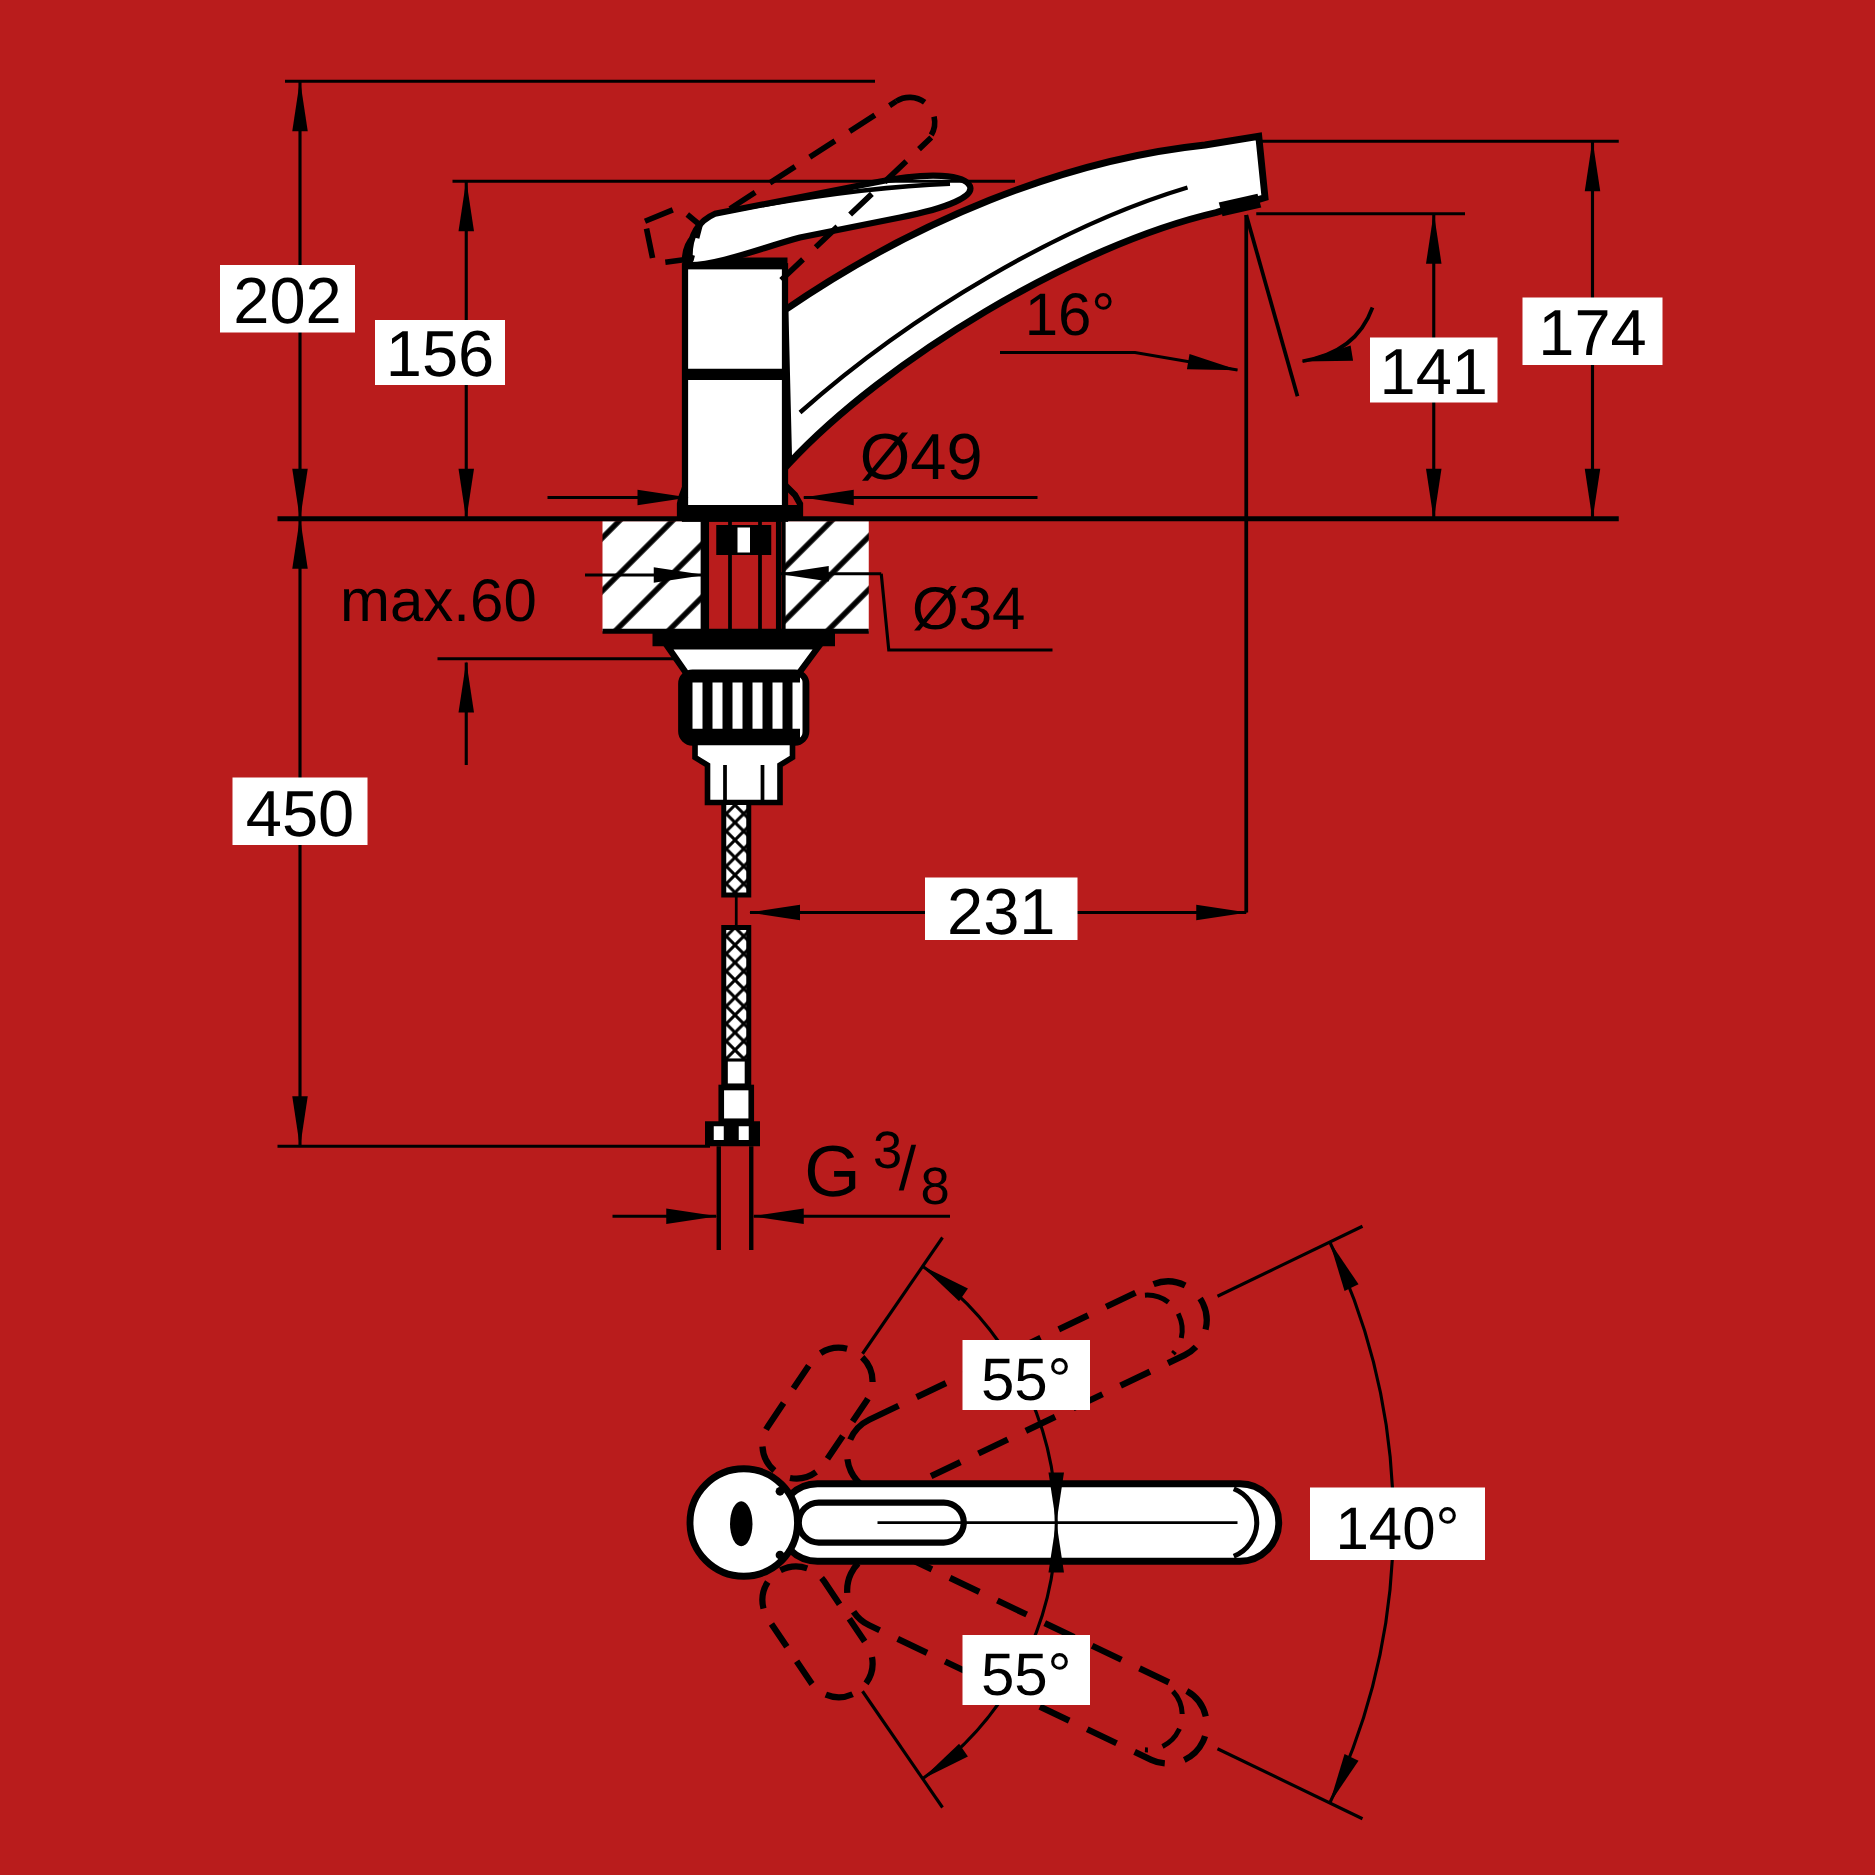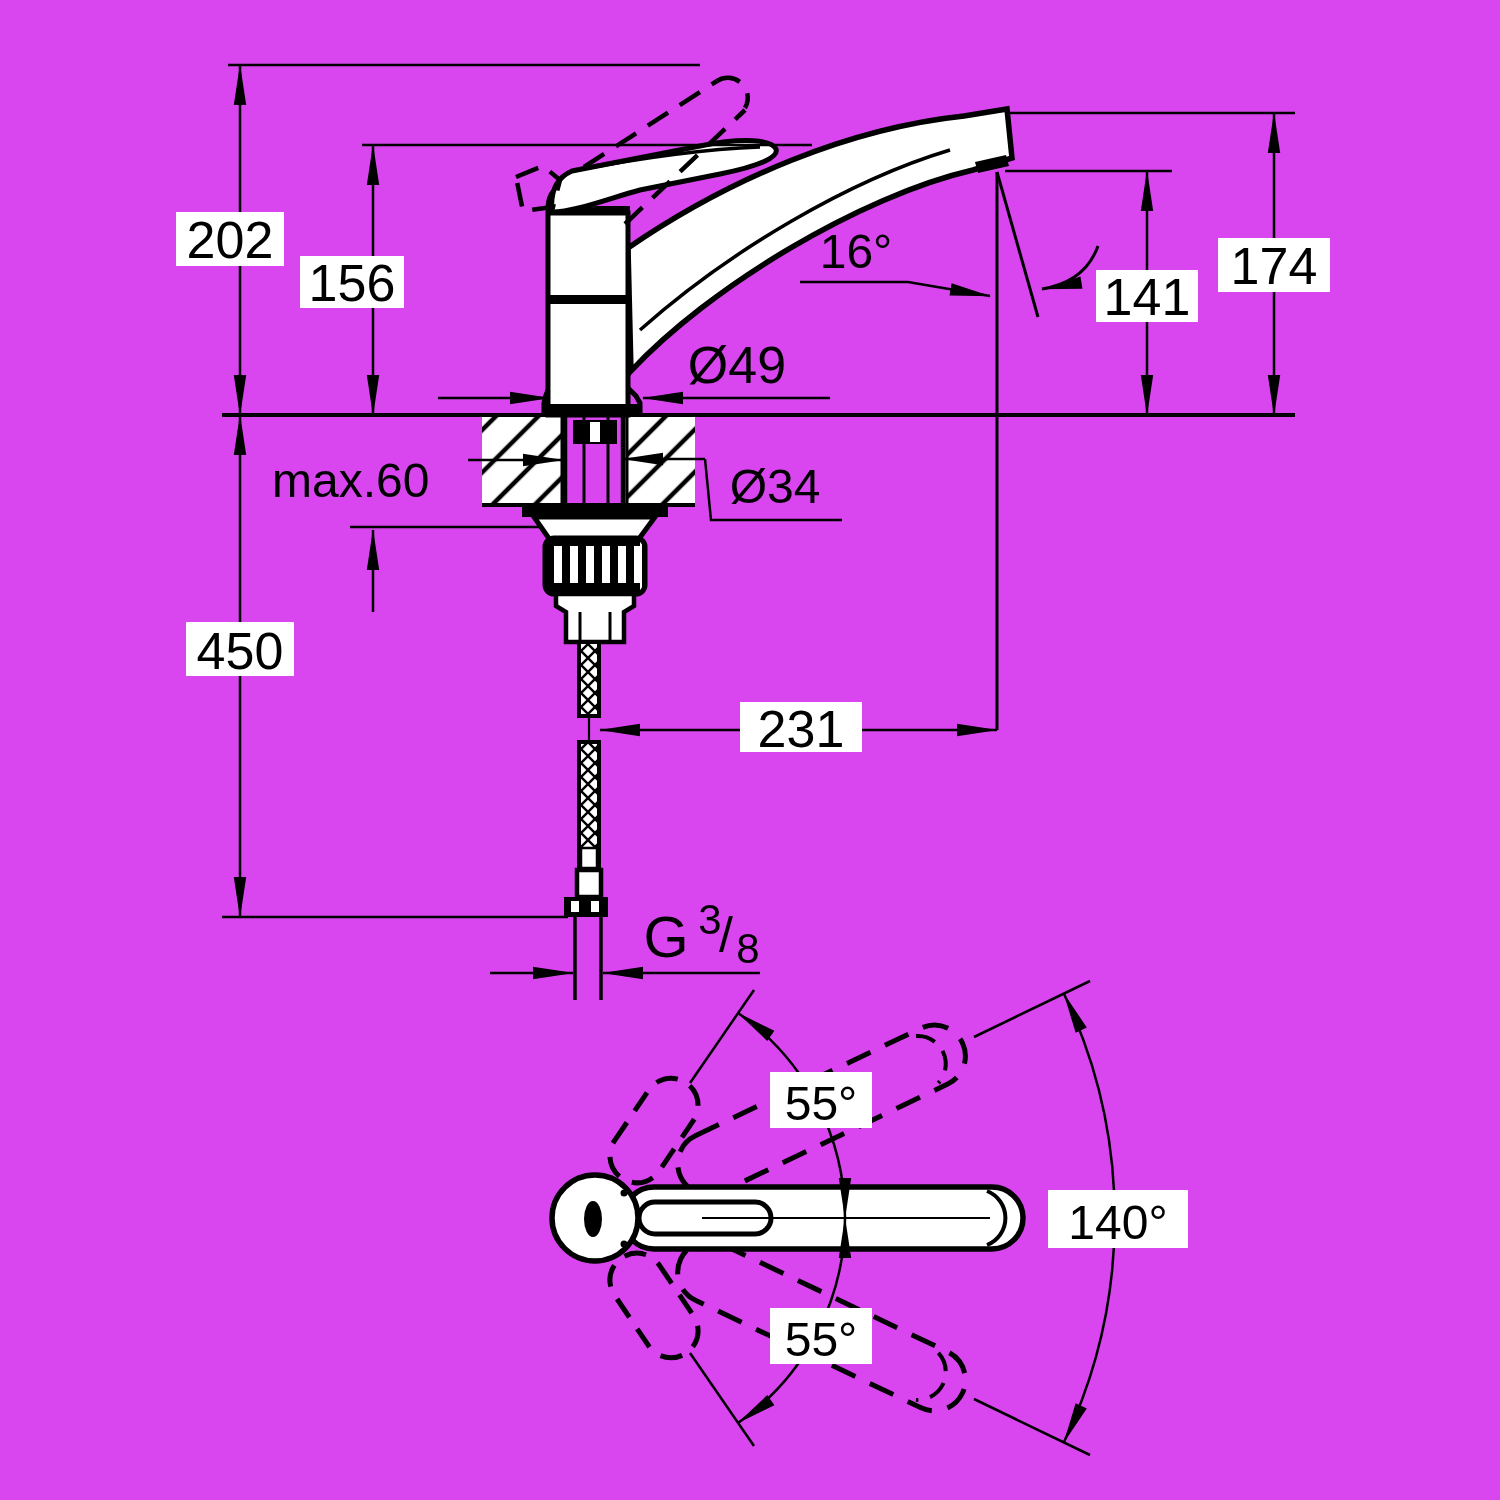--- a/index.html
+++ b/index.html
@@ -1,16 +1,16 @@
 <!DOCTYPE html>
 <html><head>
 <meta charset="utf-8">
 <style>
   html,body{margin:0;padding:0;background:#ffffff;}
-  .canvas{position:relative;width:1500px;height:1500px;background:#d946ef;overflow:hidden;}
+  .canvas{position:relative;width:1500px;height:1500px;background:#b91c1c;overflow:hidden;}
   svg{display:block;}
   text{font-family:"Liberation Sans","DejaVu Sans",sans-serif;fill:#000;}
   .dim{font-size:52px;}
   .dim-sm{font-size:48px;}
   .thread{font-size:58px;}
   .frac{font-size:42px;}
   .slash{font-size:50px;}
 </style>
 </head>
 <body>

